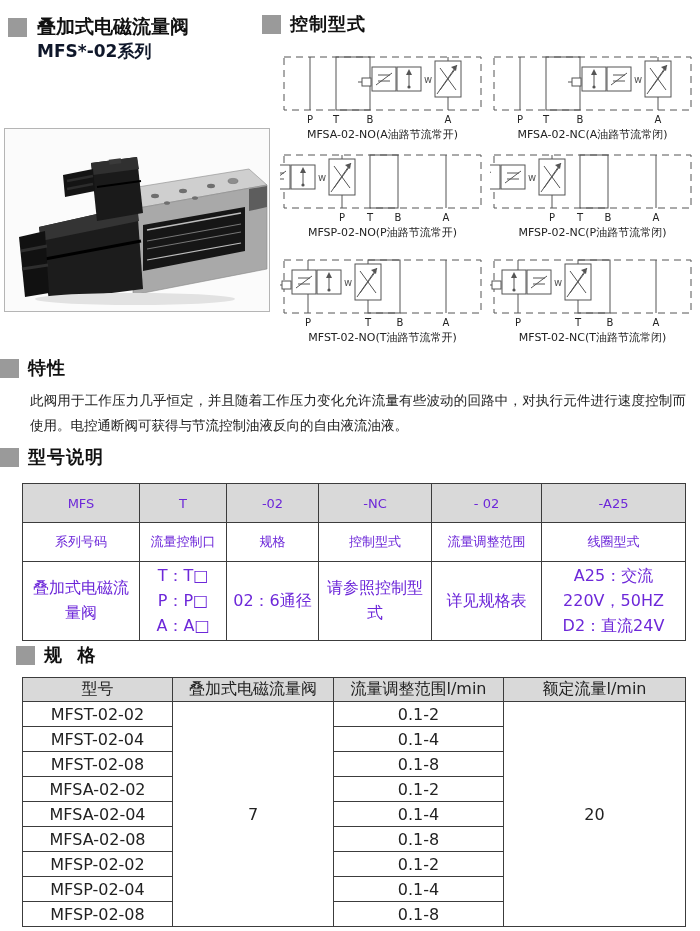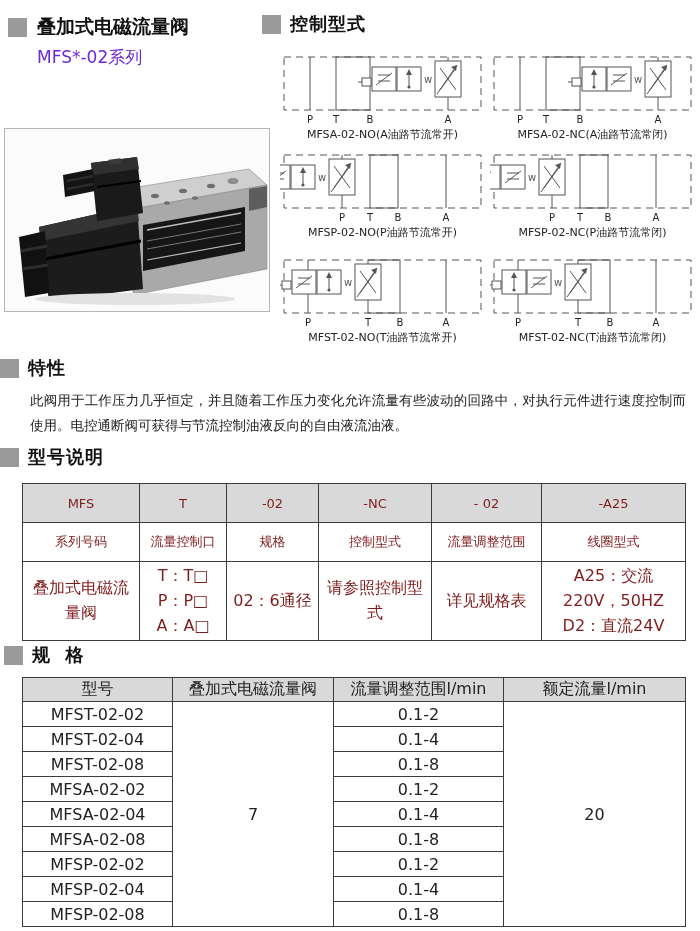--- a/index.html
+++ b/index.html
@@ -10,45 +10,45 @@
     overflow:hidden;
   }
   
   .sec-head{position:absolute;display:flex;align-items:center;gap:9px;}
   .bullet{width:19px;height:19px;background:#9a9a9a;flex:0 0 auto;}
   .sec-title{font-weight:bold;font-size:18px;color:#111;letter-spacing:1px;white-space:pre;}
   
   #title-block{position:absolute;left:8px;top:14px;}
   #title-line1{display:flex;align-items:center;gap:10px;}
   #title-line1 .t{font-weight:bold;font-size:19px;color:#111;}
-  #title-line2{margin-left:29px;margin-top:6px;font-weight:normal;font-size:17px;color:#6d28d9;}
+  #title-line2{margin-left:29px;font-weight:bold;font-size:17px;color:#0f172a;}
   
   #control-head{left:262px;top:12px;}
   .diagram-cell{position:absolute;width:205px;}
   .diagram-cell svg{display:block;}
   .diagram-caption{text-align:center;font-size:11px;color:#222;margin-top:1px;white-space:nowrap;}
   
   #photo{position:absolute;left:4px;top:128px;width:266px;height:184px;
     background:#fbfbfb;border:1px solid #b5b5b5;box-sizing:border-box;}
   
   #features-head{left:0;top:356px;}
   #features-text{position:absolute;left:30px;top:388px;width:656px;
     font-size:13.5px;line-height:1.85;color:#222;text-align:justify;}
   
   #model-head{left:0;top:445px;}
   table{border-collapse:collapse;table-layout:fixed;}
   #model-table{position:absolute;left:22px;top:483px;width:663px;
     border:1.5px solid #3c3c3c;font-size:13px;}
   #model-table td{border:1px solid #3c3c3c;text-align:center;vertical-align:middle;
-    padding:2px 4px;color:#7f1d1d;}
+    padding:2px 4px;color:#6d28d9;}
   #model-table tr.code-row td{background:#d9d9d9;height:34px;font-size:13px;}
   #model-table tr.label-row td{height:34px;border-radius:16px;}
   #model-table tr.desc-row td{height:62px;font-size:16px;line-height:1.55;}
   
-  #spec-head{left:4px;top:643px;}
+  #spec-head{left:16px;top:643px;}
   #spec-table{position:absolute;left:22px;top:677px;width:663px;
     border:1.5px solid #3c3c3c;font-size:16px;}
   #spec-table th,#spec-table td{border:1px solid #3c3c3c;text-align:center;
     vertical-align:middle;padding:0 4px;color:#222;font-weight:normal;}
   #spec-table th{background:#d9d9d9;height:23px;}
   #spec-table td{height:24px;}
 </style>
 </head>
 <body>
 

